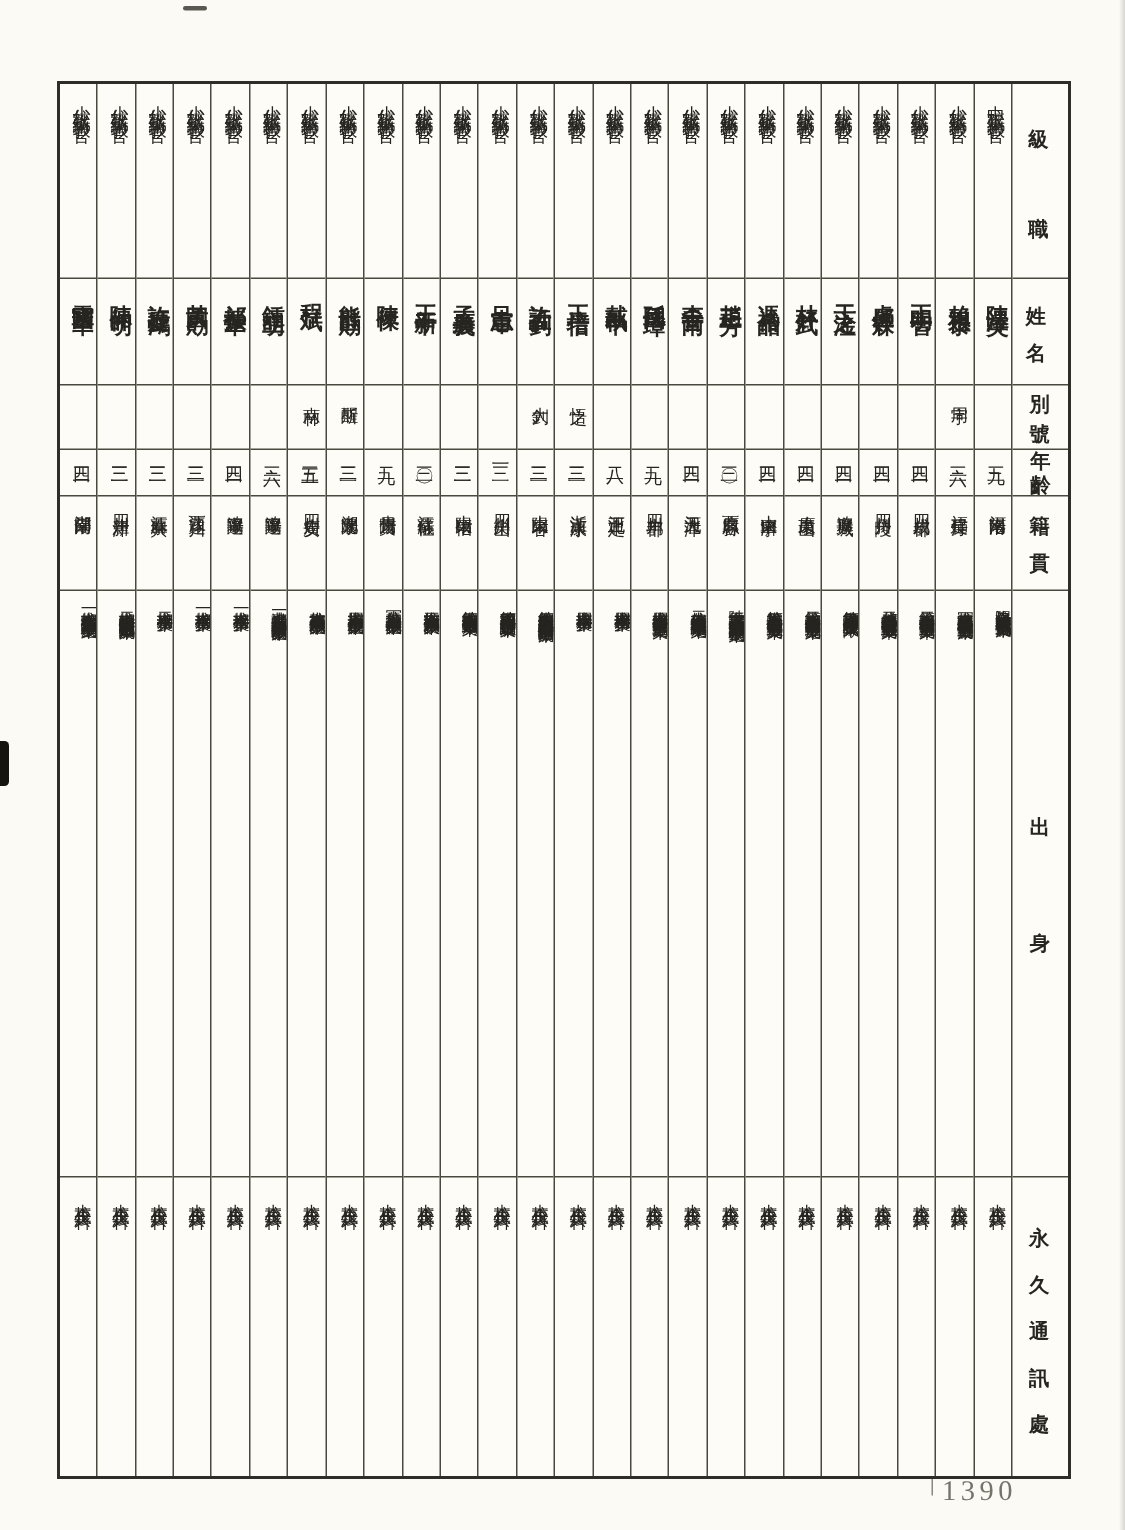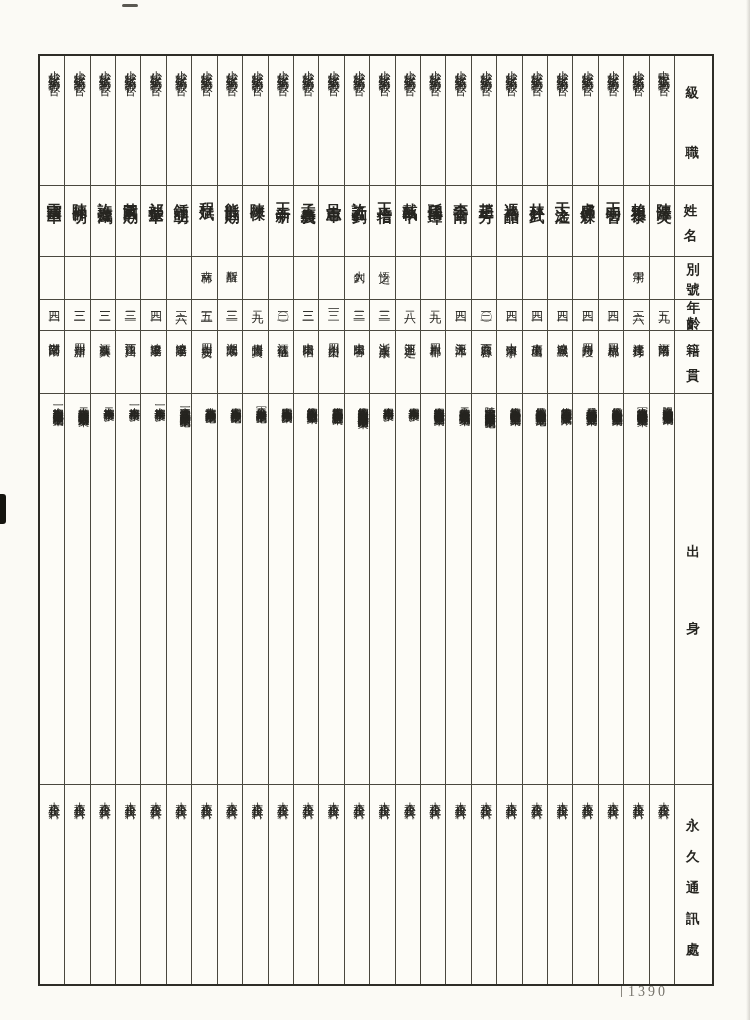--- a/index.html
+++ b/index.html
@@ -68,21 +68,21 @@
   .h-name    { gap:10px; }
   .h-alias   { gap:5px; }
   .h-age     { gap:1px; }
   .h-native  { gap:9px; }
   .h-origin  { gap:62px; }
   .h-address { gap:16px; justify-content:flex-start; padding-top:14px; }
 
   
   .page-number {
     position:absolute; left:628px; top:984px;
-    font-size:14px; color:#76736b; letter-spacing:3px;
+    font-size:19px; color:#76736b; letter-spacing:3px;
   }
   .page-number-tick {
     position:absolute; left:621px; top:986px;
     width:1px; height:11px; background:#8a877f;
   }
 </style>
 </head>
 <body>
 
 <div class="page">

